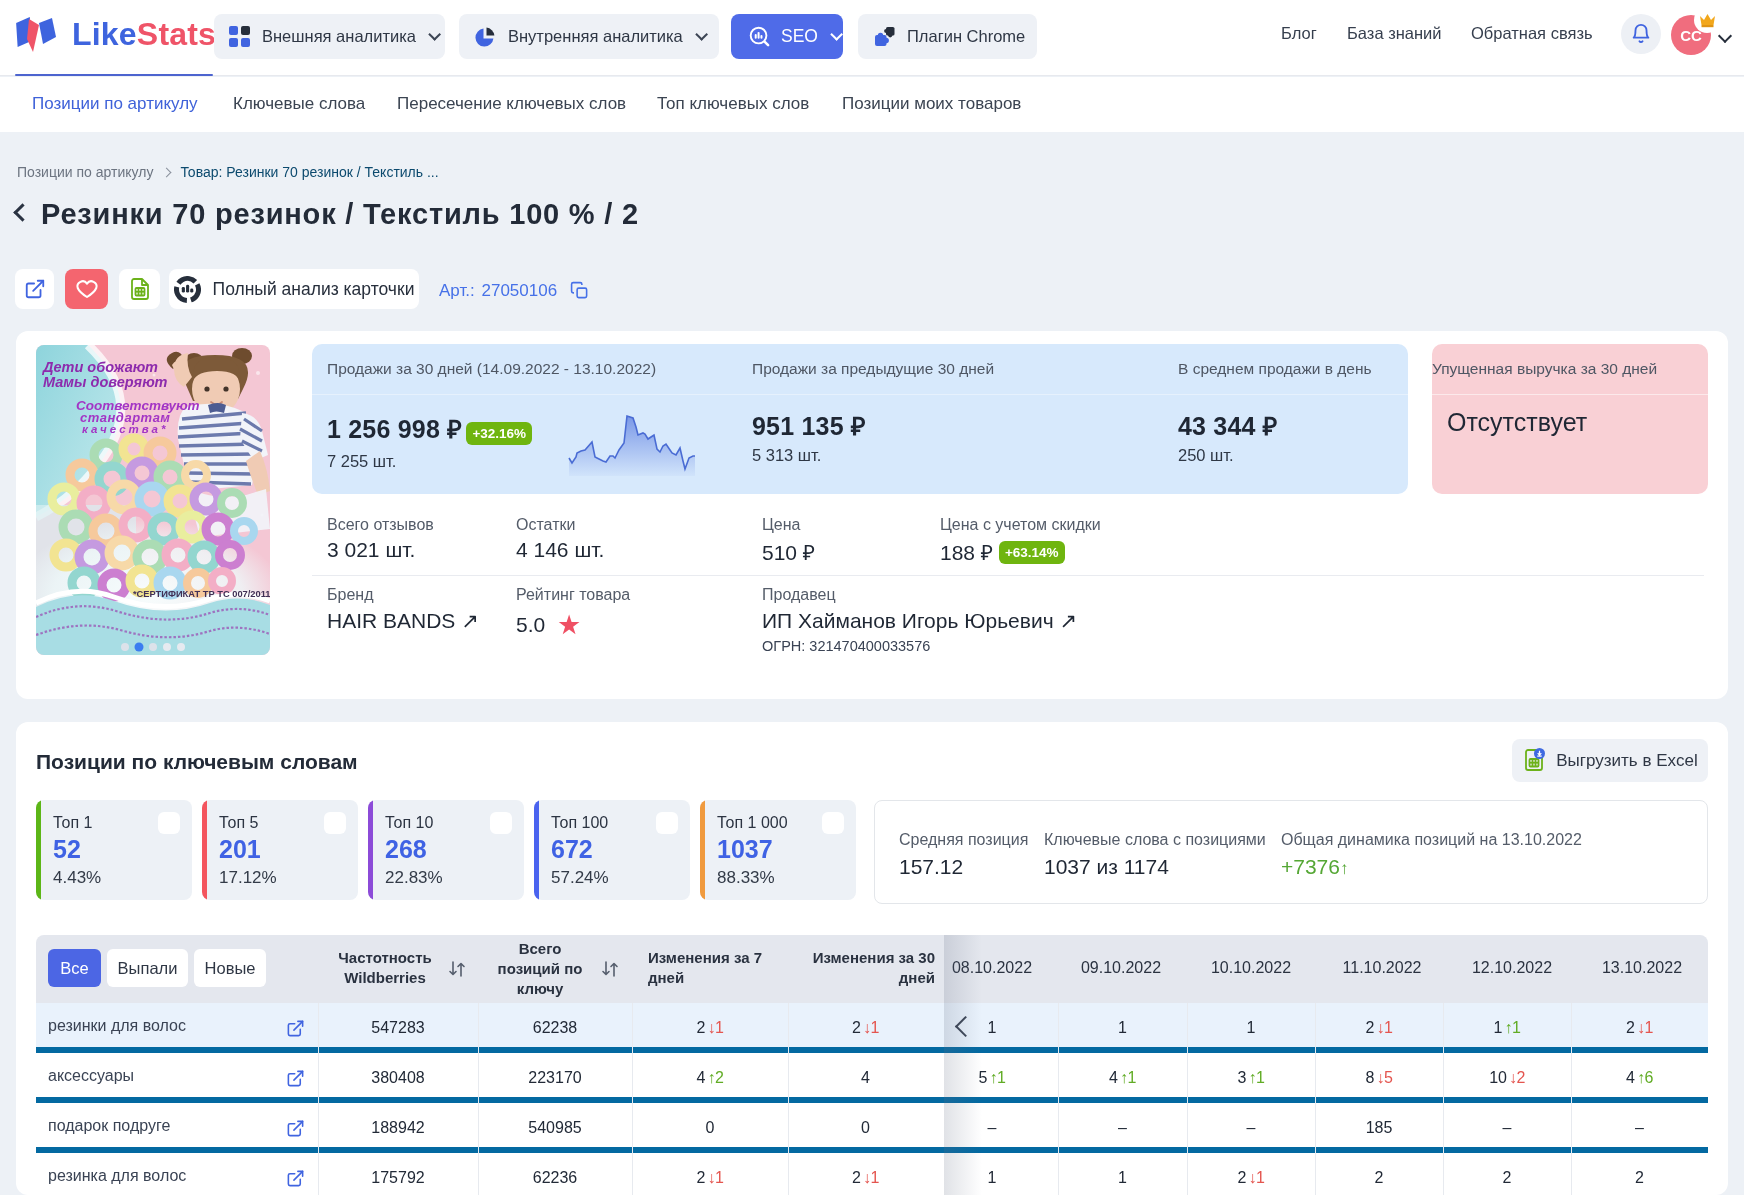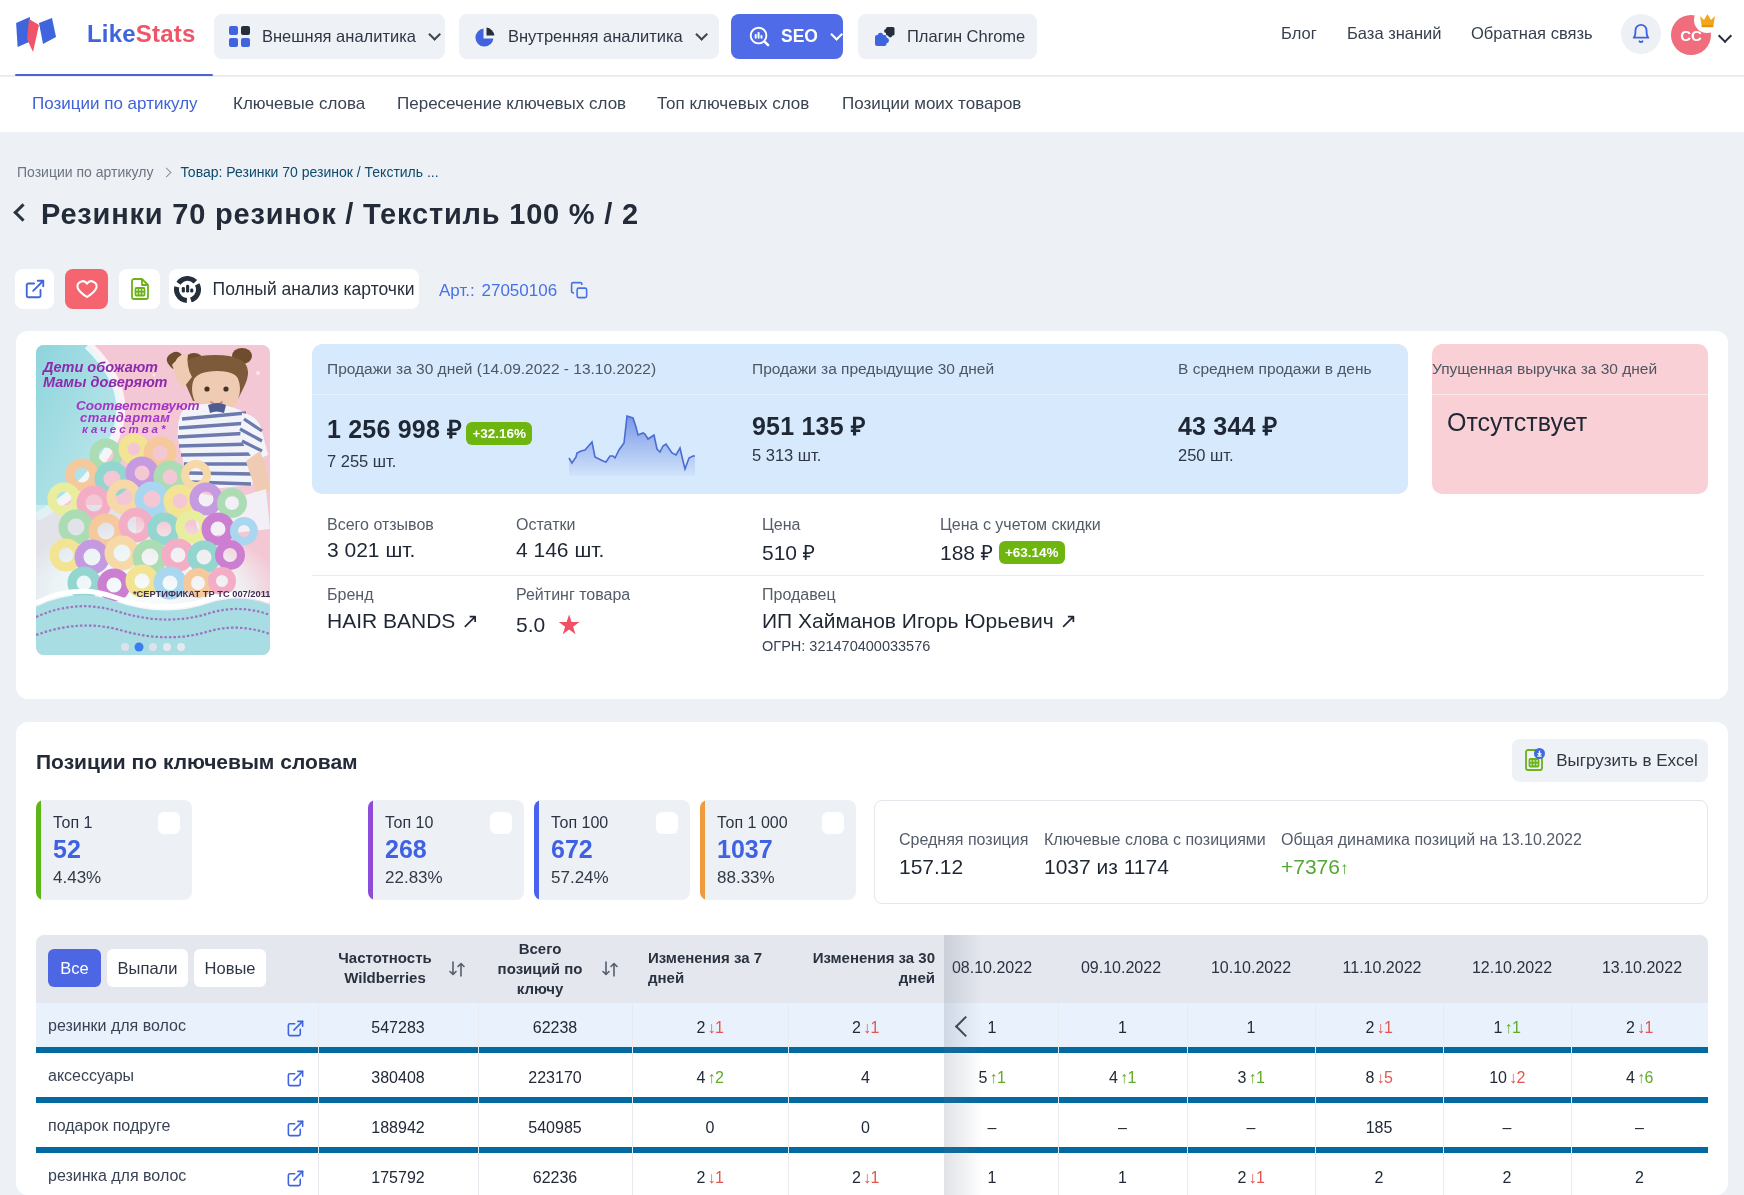--- a/index.html
+++ b/index.html
@@ -5,21 +5,21 @@
 <style>
 *{margin:0;padding:0;box-sizing:border-box}
 html,body{width:1744px;height:1195px;overflow:hidden}
 body{font-family:"Liberation Sans",sans-serif;background:#edf1f6;color:#2a3342}
 #page{position:relative;width:1744px;height:1195px;overflow:hidden;background:#edf1f6}
 
 #header{position:absolute;left:0;top:0;width:1744px;height:76px;background:#fff;border-bottom:1px solid #e7e9ee}
 #logoline{position:absolute;left:15px;bottom:-1px;width:198px;height:2.5px;background:#4d64cf;border-radius:2px}
 .hbtn{position:absolute;top:14px;height:45px;border-radius:8px;background:#eef1f6;display:flex;align-items:center;font-size:16.5px;color:#2f3745}
 #logo{position:absolute;left:15px;top:15px;display:flex;align-items:center}
-#logotext{font-size:24px;font-weight:bold;margin-left:26px;letter-spacing:.2px}
+#logotext{font-size:32px;font-weight:bold;margin-left:11px;letter-spacing:.2px}
 #logotext .lk{color:#3e64de}#logotext .st{color:#ef5468}
 .chev{display:inline-block;width:9px;height:9px;border-right:2px solid #3c4554;border-bottom:2px solid #3c4554;transform:rotate(45deg) translateY(-3px);margin-left:12px}
 .hlink{position:absolute;top:24px;font-size:16.5px;color:#363f4e}
 #bellwrap{position:absolute;left:1621px;top:14px;width:40px;height:40px;border-radius:50%;background:#edf0f5;display:flex;align-items:center;justify-content:center}
 #avatar{position:absolute;left:1671px;top:15px;width:40px;height:40px;border-radius:50%;background:#f06d7e;color:#fff;font-weight:bold;font-size:15px;display:flex;align-items:center;justify-content:center}
 #crown{position:absolute;left:1694px;top:7px;width:26px;height:26px;border-radius:50%;background:#fff;display:flex;align-items:center;justify-content:center}
 #uchev{position:absolute;left:1720px;top:31px;width:10px;height:10px;border-right:2.5px solid #262e3b;border-bottom:2.5px solid #262e3b;transform:rotate(45deg)}
 
 #tabbar{position:absolute;left:0;top:77px;width:1744px;height:55px;background:#fff}
 .tab{position:absolute;top:17px;font-size:17px;color:#3b4452}
@@ -111,21 +111,21 @@
         <span class="chev"></span>
     </div>
     <div class="hbtn" style="left:731px;width:112px;background:#4f6be8;color:#fff;padding-left:17px">
       <svg width="23" height="23" viewBox="0 0 24 24">
           <circle cx="11" cy="11" r="8.2" fill="none" stroke="#fff" stroke-width="2"></circle>
           <line x1="17.5" y1="17.5" x2="21" y2="21" stroke="#fff" stroke-width="2.6" stroke-linecap="round"></line>
           <rect x="7" y="9.4" width="2.1" height="5" rx="1" fill="#fff"></rect>
           <rect x="10" y="7.2" width="2.1" height="7.2" rx="1" fill="#fff"></rect>
           <rect x="13" y="10.4" width="2.1" height="4" rx="1" fill="#fff"></rect>
         </svg>
-      <span style="margin-left:10px;font-weight:bold;font-size:17.5px">SEO</span>
+      <span style="margin-left:10px;font-weight:normal;font-size:17.5px">SEO</span>
       <span class="chev" style="border-color:#fff"></span>
     </div>
     <div class="hbtn" style="left:858px;width:179px;padding-left:15px">
       <svg width="23" height="23" viewBox="0 0 23 23">
           <g fill="#4064e0">
             <rect x="2" y="10" width="11.5" height="11" rx="2"></rect>
             <circle cx="7.5" cy="10.5" r="2.7"></circle>
             <circle cx="13.2" cy="15.5" r="2.7"></circle>
           </g>
           <g fill="#262e3b">
@@ -380,20 +380,27 @@
         </svg>
       Выгрузить в Excel
     </div>
     <div class="scard" style="left:20px">
         <div class="bar" style="background:#5cb617"></div>
         <div class="t">Топ 1</div>
         <div class="n">52</div>
         <div class="p">4.43%</div>
         <div class="cb"></div>
       </div>
+    <div class="scard" style="left:186px">
+        <div class="bar" style="background:#f4555e"></div>
+        <div class="t">Топ 5</div>
+        <div class="n">201</div>
+        <div class="p">17.12%</div>
+        <div class="cb"></div>
+      </div>
     <div class="scard" style="left:352px">
         <div class="bar" style="background:#8c4bd8"></div>
         <div class="t">Топ 10</div>
         <div class="n">268</div>
         <div class="p">22.83%</div>
         <div class="cb"></div>
       </div>
     <div class="scard" style="left:518px">
         <div class="bar" style="background:#4a63ef"></div>
         <div class="t">Топ 100</div>

